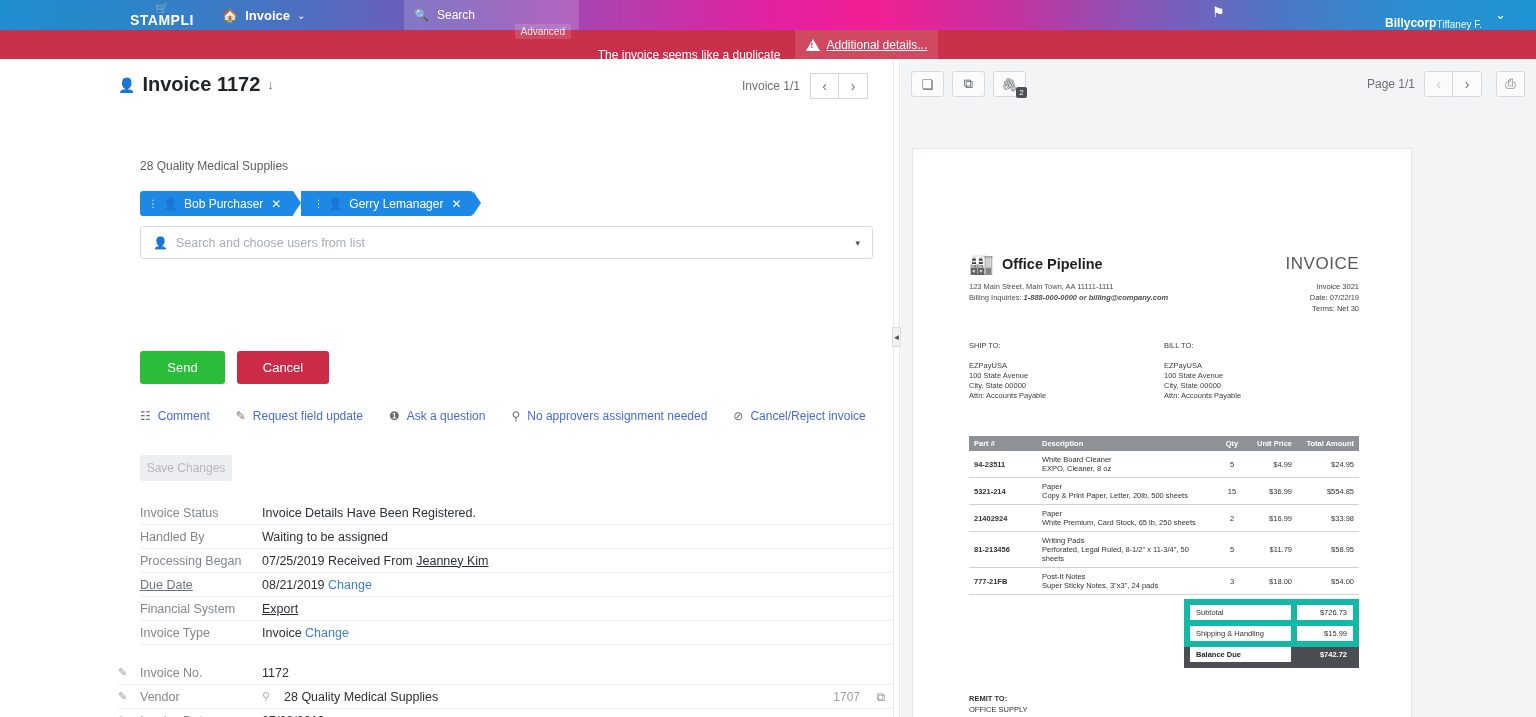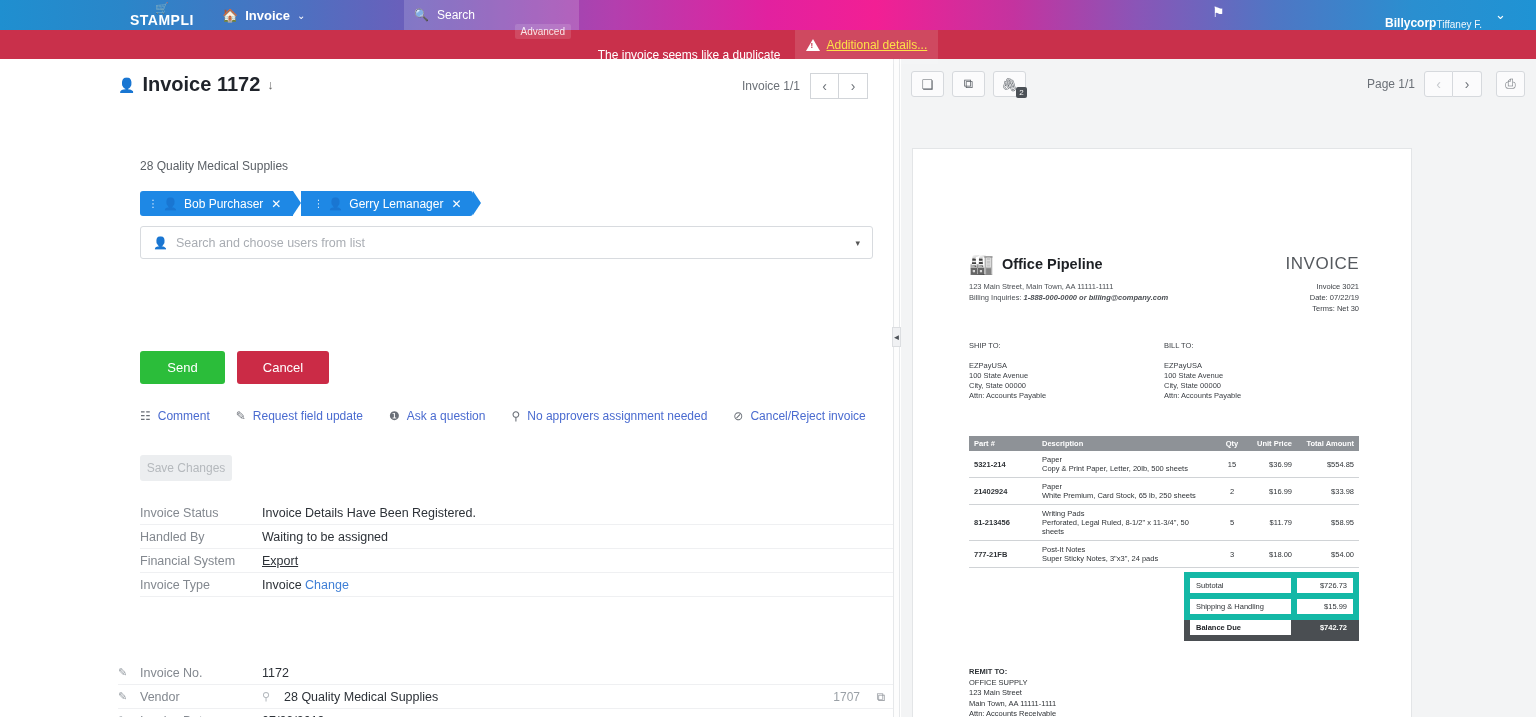--- a/index.html
+++ b/index.html
@@ -64,21 +64,21 @@
   
   .dupbanner {
     position: absolute; top: 30px; left: 0; width: 1536px; height: 29px;
     background: #c9304b; display: flex; align-items: center;
     justify-content: center; z-index: 19;
   }
   .dup-text { color: #fff; font-size: 12px; margin-top: 20px; }
   .dup-btn {
     margin-left: 14px; height: 38px; background: rgba(255,255,255,.12);
     display: flex; align-items: center; gap: 7px; padding: 0 11px;
-    color: #fde047; font-size: 12px; cursor: pointer;
+    color: #ffffff; font-size: 12px; cursor: pointer;
   }
   .dup-btn .txt { text-decoration: underline; }
   .warn-tri {
     width: 0; height: 0; position: relative;
     border-left: 7px solid transparent; border-right: 7px solid transparent;
     border-bottom: 12px solid #fff;
   }
   .warn-tri::after {
     content: "!"; position: absolute; left: -2px; top: 2px;
     font-size: 8px; color: #c9304b; font-weight: bold;
@@ -399,20 +399,28 @@
   <div class="details">
     <div class="drow">
       <span class="dlabel">Invoice Status</span>
       <span class="dval">Invoice Details Have Been Registered.</span>
     </div>
     <div class="drow">
       <span class="dlabel">Handled By</span>
       <span class="dval">Waiting to be assigned</span>
     </div>
     <div class="drow">
+      <span class="dlabel">Processing Began</span>
+      <span class="dval"><span>07/25/2019 Received From </span><span class="udl">Jeanney Kim</span></span>
+    </div>
+    <div class="drow">
+      <span class="dlabel u">Due Date</span>
+      <span class="dval"><span>08/21/2019 </span><a>Change</a></span>
+    </div>
+    <div class="drow">
       <span class="dlabel">Financial System</span>
       <span class="dval"><span class="udl">Export</span></span>
     </div>
     <div class="drow">
       <span class="dlabel">Invoice Type</span>
       <span class="dval"><span>Invoice </span><a>Change</a></span>
     </div>
   </div>
 
   <div class="fields">
@@ -510,20 +518,30 @@
         <thead>
           <tr>
             <th style="width:68px">Part #</th>
             <th>Description</th>
             <th class="c" style="width:30px">Qty</th>
             <th class="r" style="width:50px">Unit Price</th>
             <th class="r" style="width:62px">Total Amount</th>
           </tr>
         </thead>
         <tbody>
+          <tr>
+            <td class="part">94-23511</td>
+            <td>
+                <span class="desc-main">White Board Cleaner</span>
+                <span class="desc-sub">EXPO, Cleaner, 8 oz</span>
+              </td>
+            <td class="c">5</td>
+            <td class="r">$4.99</td>
+            <td class="r">$24.95</td>
+          </tr>
           <tr>
             <td class="part">5321-214</td>
             <td>
                 <span class="desc-main">Paper</span>
                 <span class="desc-sub">Copy &amp; Print Paper, Letter, 20lb, 500 sheets</span>
               </td>
             <td class="c">15</td>
             <td class="r">$36.99</td>
             <td class="r">$554.85</td>
           </tr>

